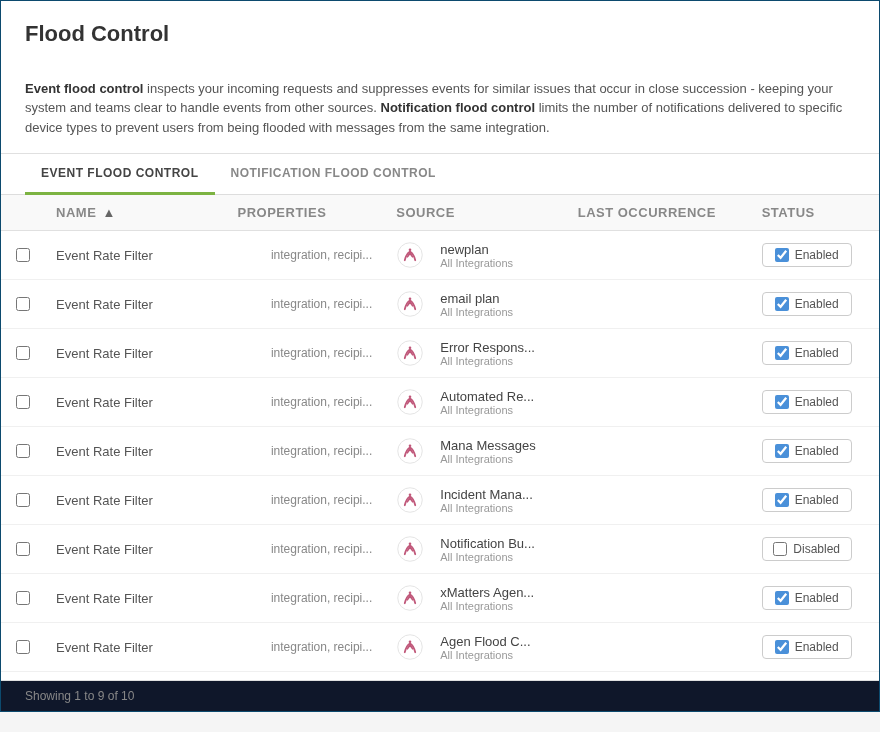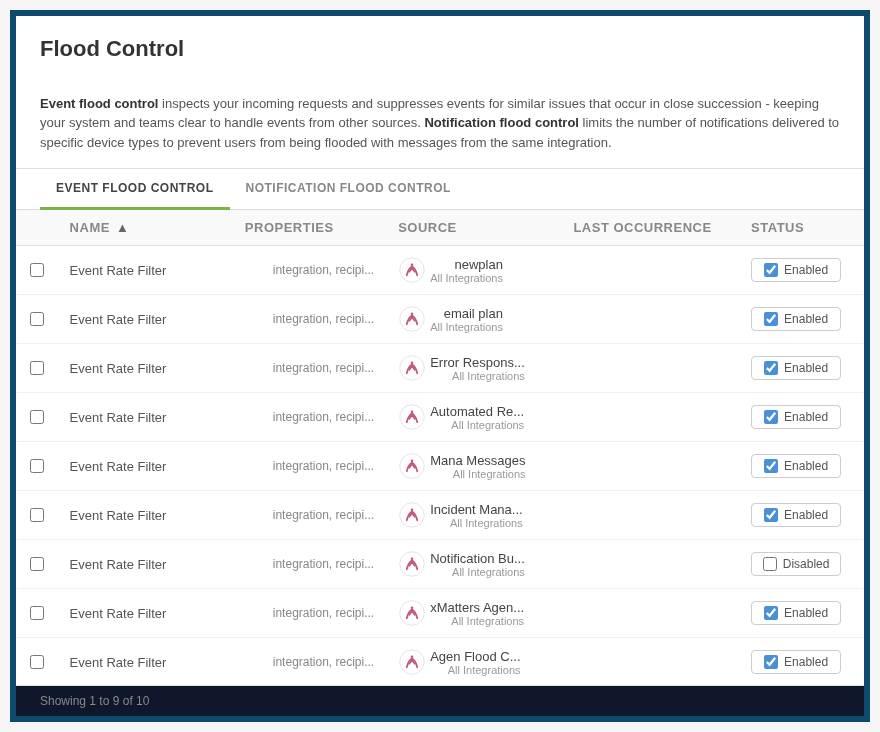--- a/index.html
+++ b/index.html
@@ -7,22 +7,21 @@
       font-family: Arial, sans-serif;
       font-size: 13px;
       color: #333;
       background: #f5f5f5;
       width: 880px;
       height: 732px;
       overflow: hidden;
     }
     .page-container {
       background: #fff;
-      margin: 10px;
-      border: 6px solid #0c4a6e;
+      border: 1px solid #0c4a6e;
       height: calc(100% - 20px);
       display: flex;
       flex-direction: column;
       overflow: hidden;
     }
     .header-section {
       padding: 20px 24px 16px 24px;
       border-bottom: 1px solid #e0e0e0;
     }
     .page-title {
@@ -119,22 +118,21 @@
       font-size: 13px;
     }
     .properties-cell {
       color: #888;
       font-size: 12px;
       text-align: right;
     }
     .source-cell {
       display: flex;
       align-items: center;
-      gap: 4px;
-      text-align: right;
+      gap: 16px;
     }
     .source-icon {
       width: 28px;
       height: 28px;
       flex-shrink: 0;
     }
     .source-info {
       display: flex;
       flex-direction: column;
     }

